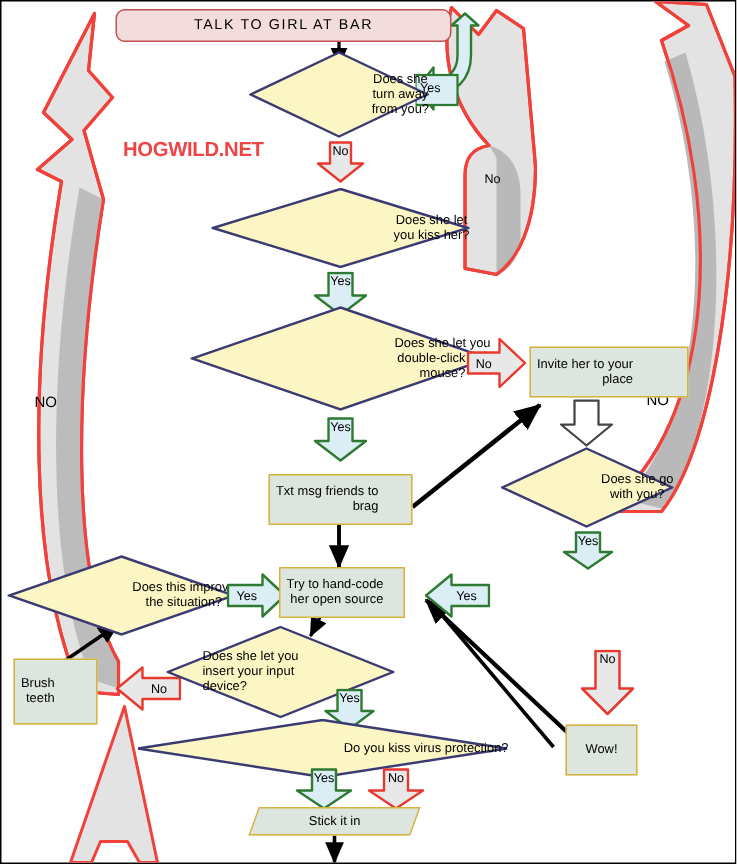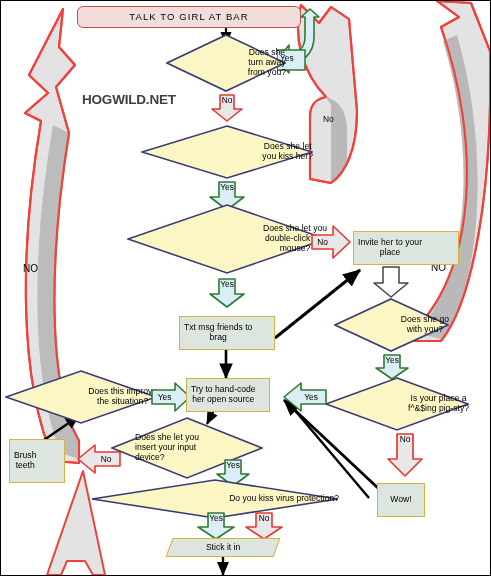--- a/index.html
+++ b/index.html
@@ -16,21 +16,21 @@
   .node span{display:block;line-height:1.12;}
 
   
   .term{
     background:#f2dcdc;border:1px solid #c0504d;border-radius:6px;
     font-size:9.5px;letter-spacing:1.1px;color:#000;font-weight:400;text-align:center;
   }
   
   .proc{
     background:#dce5de;border:1px solid #d6b33c;
-    font-size:8.6px;color:#000;text-align:center;justify-content:flex-start;padding:16px 4px;
+    font-size:8.6px;color:#000;text-align:right;justify-content:flex-start;padding:16px 4px;
   }
   
   .data{
     background:#dce5de;border:1px solid #d6b33c;
     font-size:8.6px;color:#000;
     transform:skewX(-20deg);
   }
   .data span{transform:skewX(20deg);}
 
   
@@ -45,21 +45,21 @@
   
   .ba{position:absolute;}
   .ba svg{display:block;}
   .ba .lbl{
     position:absolute;left:0;right:0;top:1px;text-align:center;
     font-size:8.4px;color:#000;font-family:"Liberation Sans",sans-serif;
   }
   .ba .lbl.side{top:50%;transform:translateY(-50%);}
 
   .svglayer{position:absolute;left:0;top:0;pointer-events:none;}
-  .wm{position:absolute;font-weight:bold;font-size:13.5px;letter-spacing:-.2px;color:#404040;font-family:"Liberation Sans",sans-serif;padding-left:15px;}
+  .wm{position:absolute;font-weight:bold;font-size:13.5px;letter-spacing:-.2px;color:#ef4444;font-family:"Liberation Sans",sans-serif;padding-left:15px;}
   .bigno{position:absolute;font-size:10px;color:#000;font-family:"Liberation Sans",sans-serif;}
 </style>
 </head>
 <body>
 
 <div id="chart">
 
   <svg class="svglayer" width="491" height="576">
 
     <path d="M 53,460 C 18,380 18,250 40,120 L 24,112 L 47,92 L 28,74 L 62,8 L 58,46 L 74,64 L 55,86 L 68,132 C 48,255 46,385 78,440 L 78,462 Z" fill="#e3e3e3" stroke="#f1413b" stroke-width="2.1" stroke-linejoin="round"></path>
@@ -198,28 +198,20 @@
       </div>
   </div>
 
   <div class="ba" style="left:374px;top:353px;">
     <svg width="34" height="26" viewBox="0 0 34 26">
       <path d="M 9,1 L 25,1 L 25,14 L 33,14 L 17,25 L 1,14 L 9,14 Z" fill="#dbeef5" stroke="#2f7a32" stroke-width="1.6" stroke-linejoin="round"></path>
     </svg>
     <div class="lbl">Yes</div>
   </div>
 
-  <div class="dia" style="left:324px;top:376px;width:144px;height:54px;">
-    <svg width="144" height="54">
-        <polygon points="72,1 143,27 72,53 1,27" fill="#fcf6c4" stroke="#3b3b74" stroke-width="1.6"></polygon>
-      </svg>
-    <div class="txt">
-        <span>Is your place a<br>f^&amp;$ing pig-sty?</span>
-      </div>
-  </div>
 
   <div class="ba" style="left:386px;top:432px;">
     <svg width="36" height="44" viewBox="0 0 36 44">
       <path d="M 10,1 L 26,1 L 26,26 L 35,26 L 18,43 L 1,26 L 10,26 Z" fill="#e8e8e8" stroke="#e8392f" stroke-width="1.7" stroke-linejoin="round"></path>
     </svg>
     <div class="lbl">No</div>
   </div>
 
   <div class="node proc" style="left:376px;top:482px;width:48px;height:19px;justify-content:center;">
     <span>Wow!</span>

